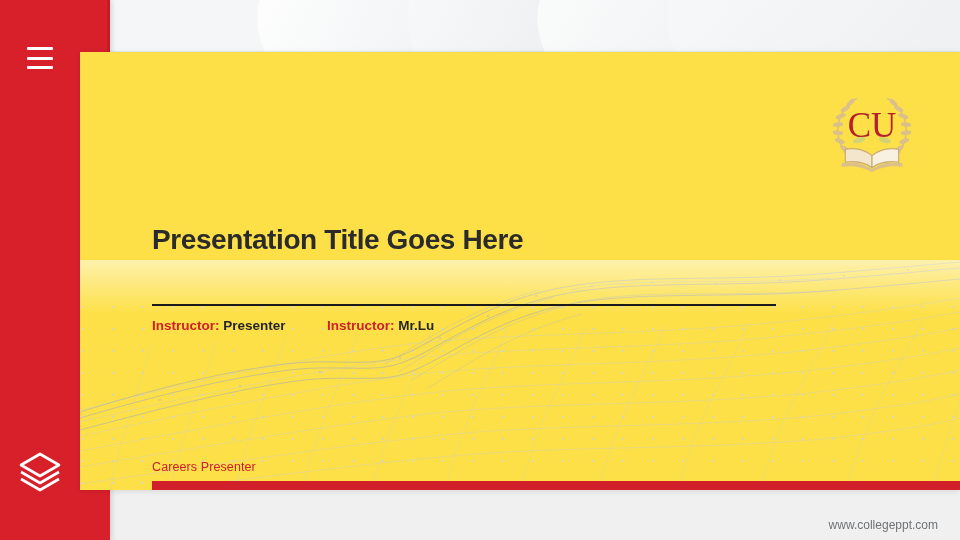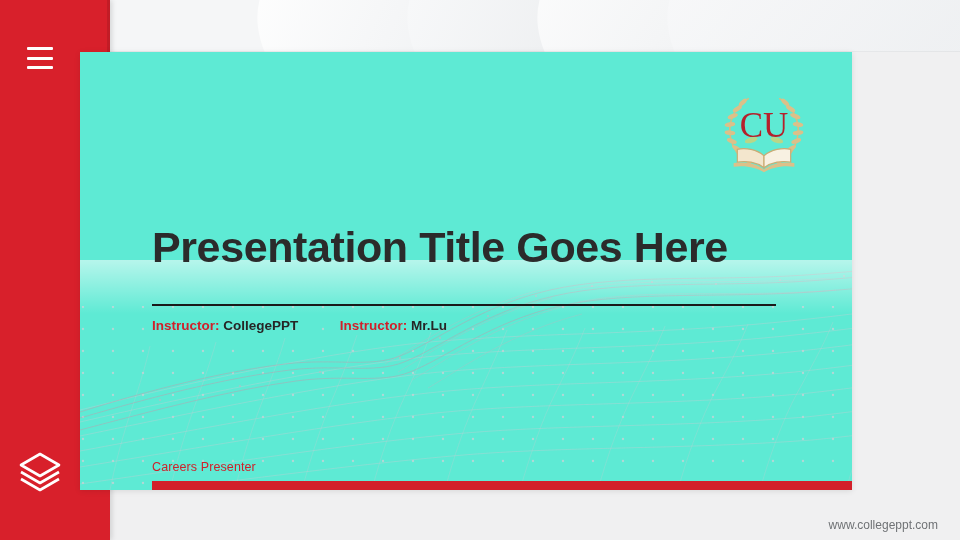--- a/index.html
+++ b/index.html
@@ -45,31 +45,31 @@
     cursor:pointer;
   }
   .menu-btn i { display:block; height:3px; background:#fff; border-radius:1px; }
 
   .layers-btn {
     position:absolute; left:16px; top:446px; width:48px; height:48px; cursor:pointer;
   }
 
   
   .slide {
-    position:absolute; left:80px; top:52px; width:772px; height:438px;
-    background:#5eead4; overflow:hidden;
+    position:absolute; left:80px; top:52px; width:880px; height:438px;
+    background:#fde047; overflow:hidden;
     box-shadow:0 1px 6px rgba(0,0,0,.10);
   }
   .mesh { position:absolute; left:0; bottom:0; width:880px; height:230px; }
 
   .logo-wrap { position:absolute; right:42px; top:32px; width:92px; height:92px; }
 
   .slide-title {
     position:absolute; left:72px; top:173px; width:720px;
-    font-size:43px; font-weight:bold; color:#2b2b2b;
+    font-size:28px; font-weight:bold; color:#2b2b2b;
     letter-spacing:-.4px; line-height:1.05; white-space:nowrap;
   }
   .rule {
     position:absolute; left:72px; top:252px; width:624px; height:2px;
     background:#1a1a1a;
   }
   .byline {
     position:absolute; left:72px; top:266px;
     font-size:13.5px; font-weight:bold; white-space:nowrap;
   }
@@ -241,21 +241,21 @@
         </g>
       </svg>
     </div>
 
     <div class="slide-title">Presentation Title Goes Here</div>
 
     <div class="rule"></div>
 
     <div class="byline">
       <span class="lbl">Instructor:</span>
-      <span class="val">CollegePPT</span>
+      <span class="val">Presenter</span>
       <span class="gap"></span>
       <span class="lbl">Instructor:</span>
       <span class="val">Mr.Lu</span>
     </div>
 
     <div class="tagline">Careers Presenter</div>
     <div class="red-bar"></div>
   </div>
 
   <div class="footer-url">www.collegeppt.com</div>

